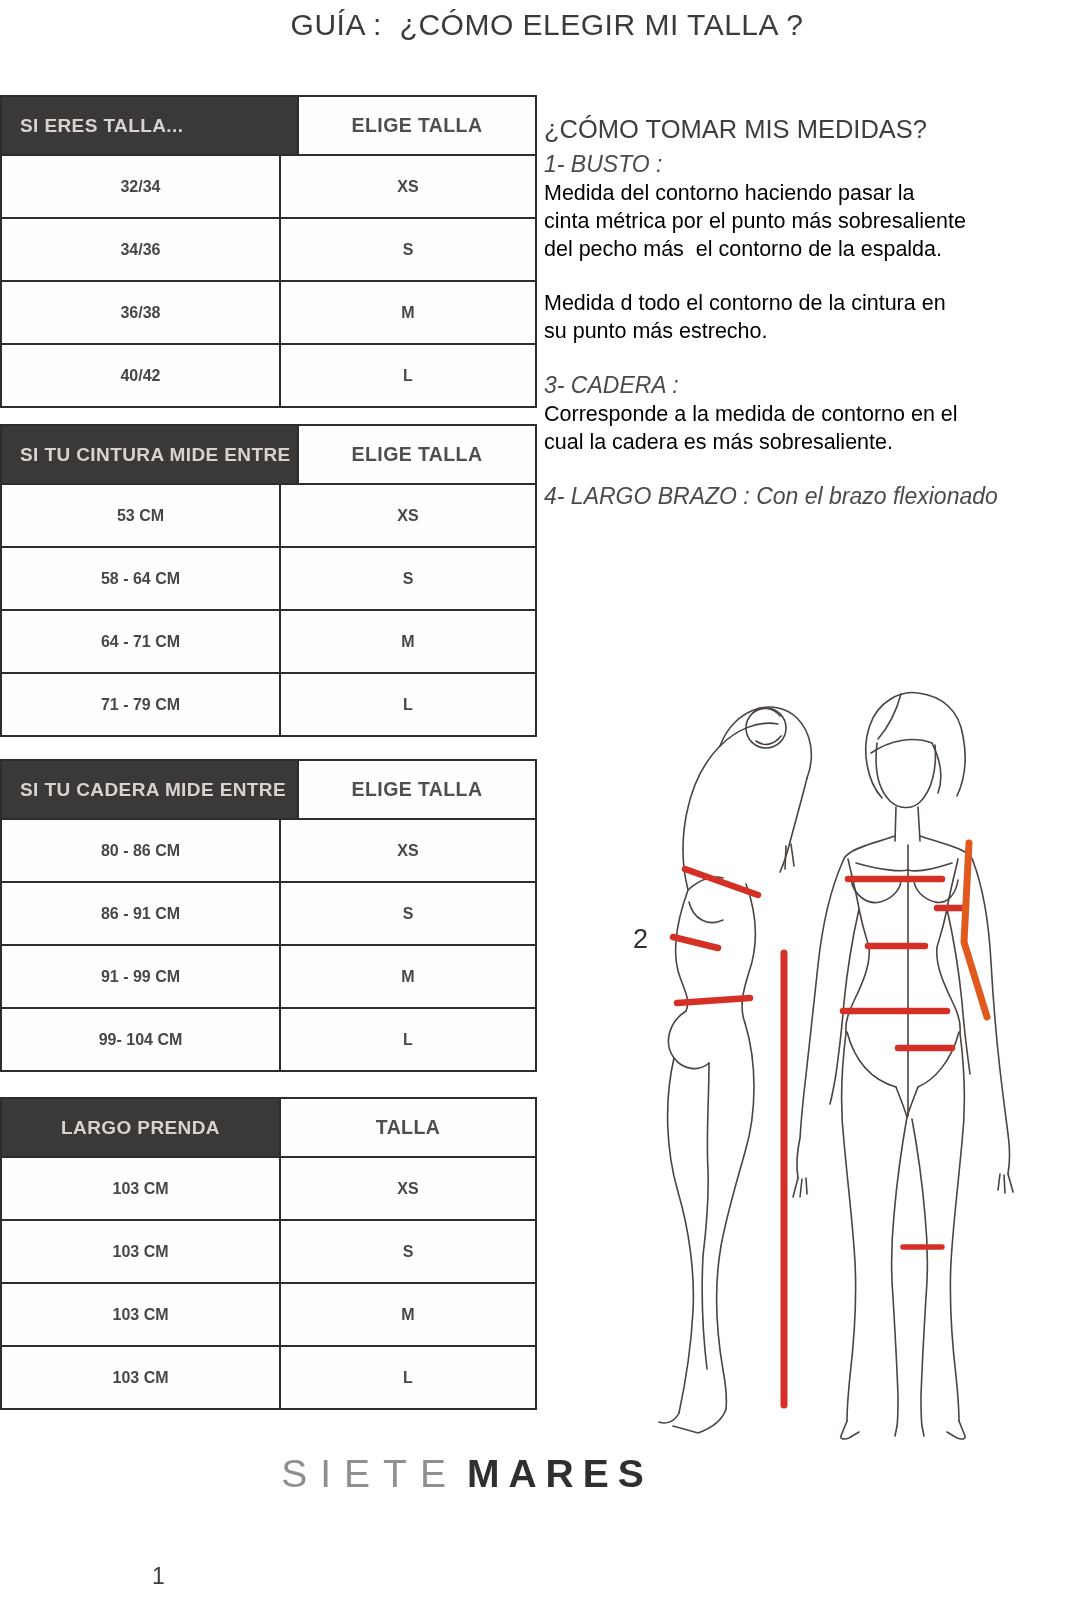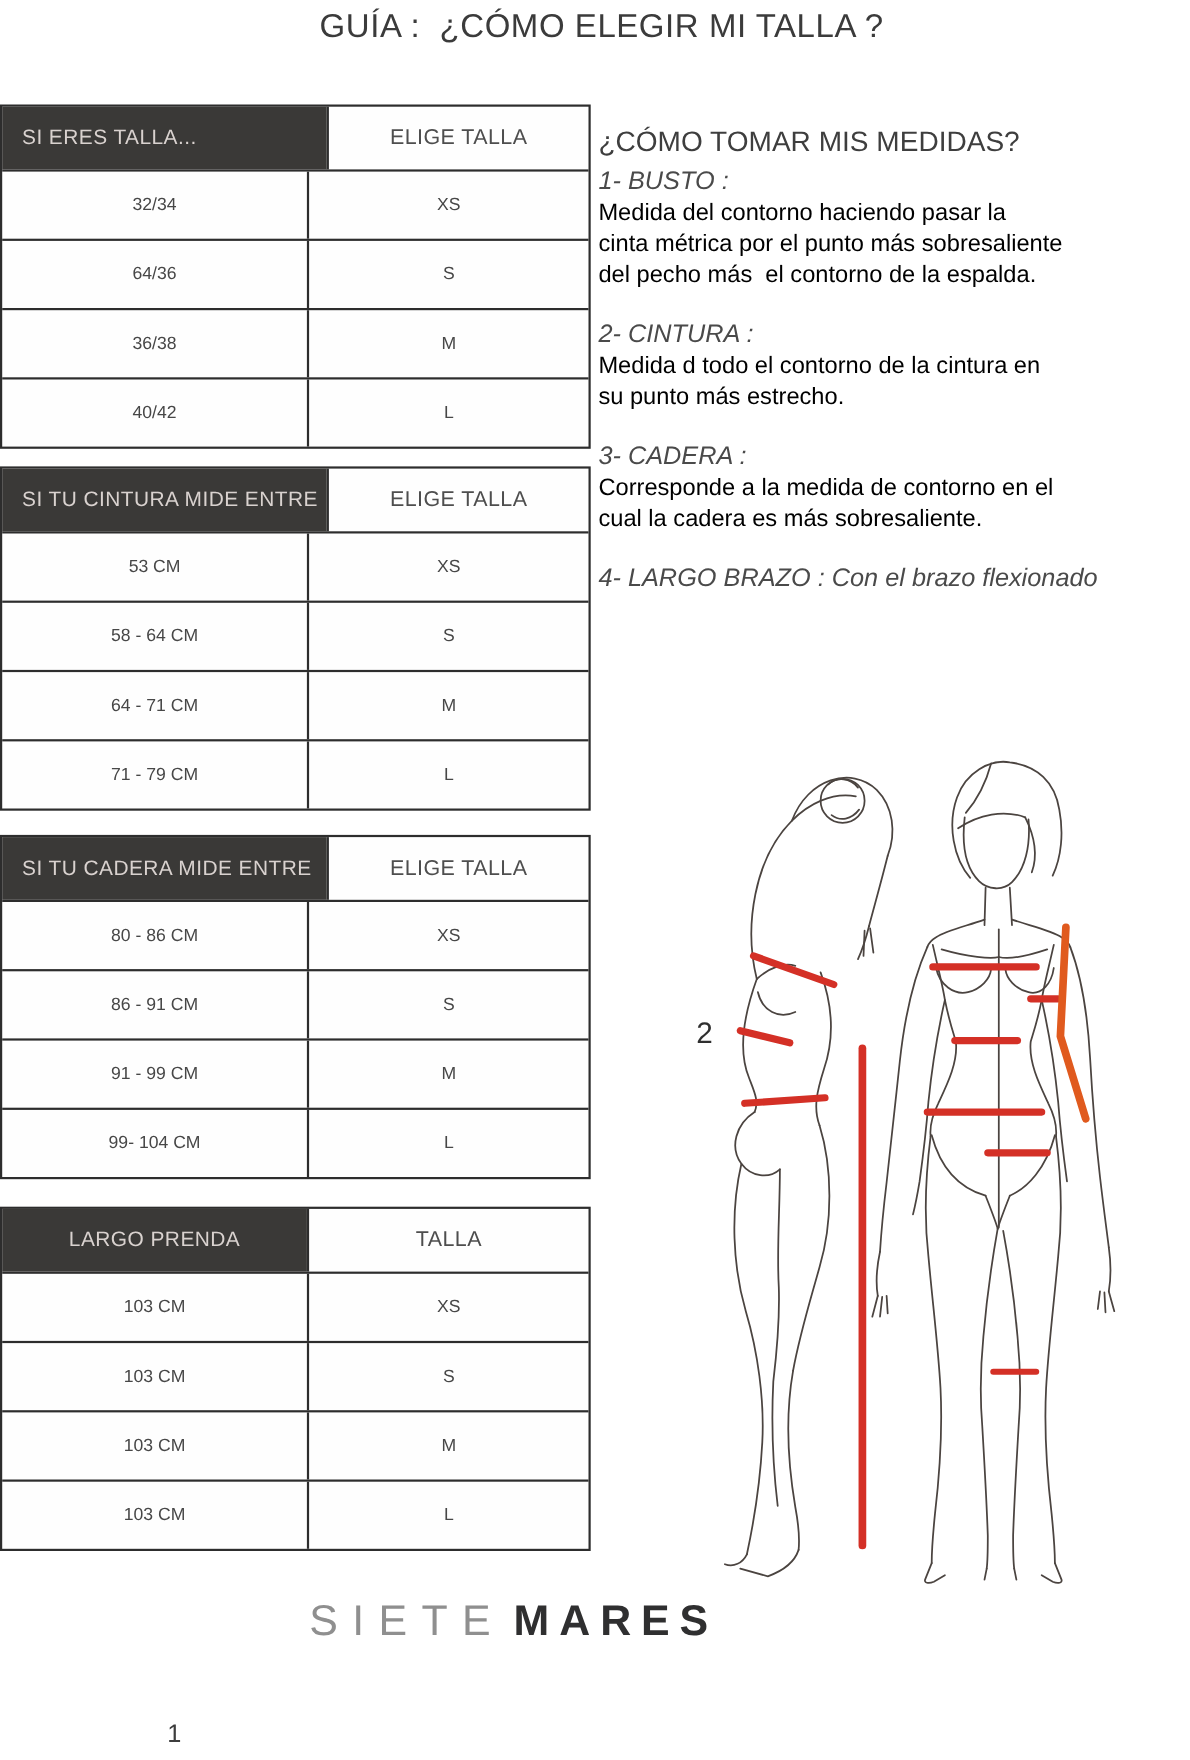--- a/index.html
+++ b/index.html
@@ -14,21 +14,21 @@
     position:absolute; top:7px; left:0; width:1000px;
     text-align:center; font-size:30px; line-height:36px;
     color:#3b3b3b; letter-spacing:0.5px; white-space:pre-wrap;padding-left:47px;
   }
   
   .stable {
     position:absolute; left:0; width:533px;
     border:2px solid #2d2d2d; background:#fefefe;
   }
   #t1 { top:95px; } #t2 { top:424px; } #t3 { top:759px; } #t4 { top:1097px; }
-  .trow { display:flex; height:61px; border-top:2px solid #2d2d2d; }
+  .trow { display:flex; height:61px; border-top:2px solid #2d2d2d;font-weight:bold; }
   .trow.head { border-top:none; height:57px; }
   .tcell {
     display:flex; align-items:center; justify-content:center;
     font-size:16px; color:#474747;
   }
   .cleft { width:277px; }
   .cright { flex:1; border-left:2px solid #2d2d2d; }
   .hdark {
     background:#3a3937; color:#d9d2cf; font-size:19px;
     justify-content:flex-start; padding-left:18px; letter-spacing:0.4px;
@@ -57,21 +57,21 @@
 <div class="stable" id="t1">
   <div class="trow head">
     <div class="tcell cleft hdark">SI ERES TALLA...</div>
     <div class="tcell cright hlight">ELIGE TALLA</div>
   </div>
   <div class="trow">
     <div class="tcell cleft">32/34</div>
     <div class="tcell cright">XS</div>
   </div>
   <div class="trow">
-    <div class="tcell cleft">64/36</div>
+    <div class="tcell cleft">34/36</div>
     <div class="tcell cright">S</div>
   </div>
   <div class="trow">
     <div class="tcell cleft">36/38</div>
     <div class="tcell cright">M</div>
   </div>
   <div class="trow">
     <div class="tcell cleft">40/42</div>
     <div class="tcell cright">L</div>
   </div>
@@ -148,21 +148,20 @@
 
 <div class="rcol">
   <div class="rhead">¿CÓMO TOMAR MIS MEDIDAS?</div>
   <div class="section">
     <div class="sec-label">1- BUSTO :</div>
     <div class="sec-body">Medida del contorno haciendo pasar la
 cinta métrica por el punto más sobresaliente
 del pecho más  el contorno de la espalda.</div>
   </div>
   <div class="section">
-    <div class="sec-label">2- CINTURA :</div>
     <div class="sec-body">Medida d todo el contorno de la cintura en
 su punto más estrecho.</div>
   </div>
   <div class="section">
     <div class="sec-label">3- CADERA :</div>
     <div class="sec-body">Corresponde a la medida de contorno en el
 cual la cadera es más sobresaliente.</div>
   </div>
   <div class="section">
     <div class="sec-label">4- LARGO BRAZO : Con el brazo flexionado</div>

